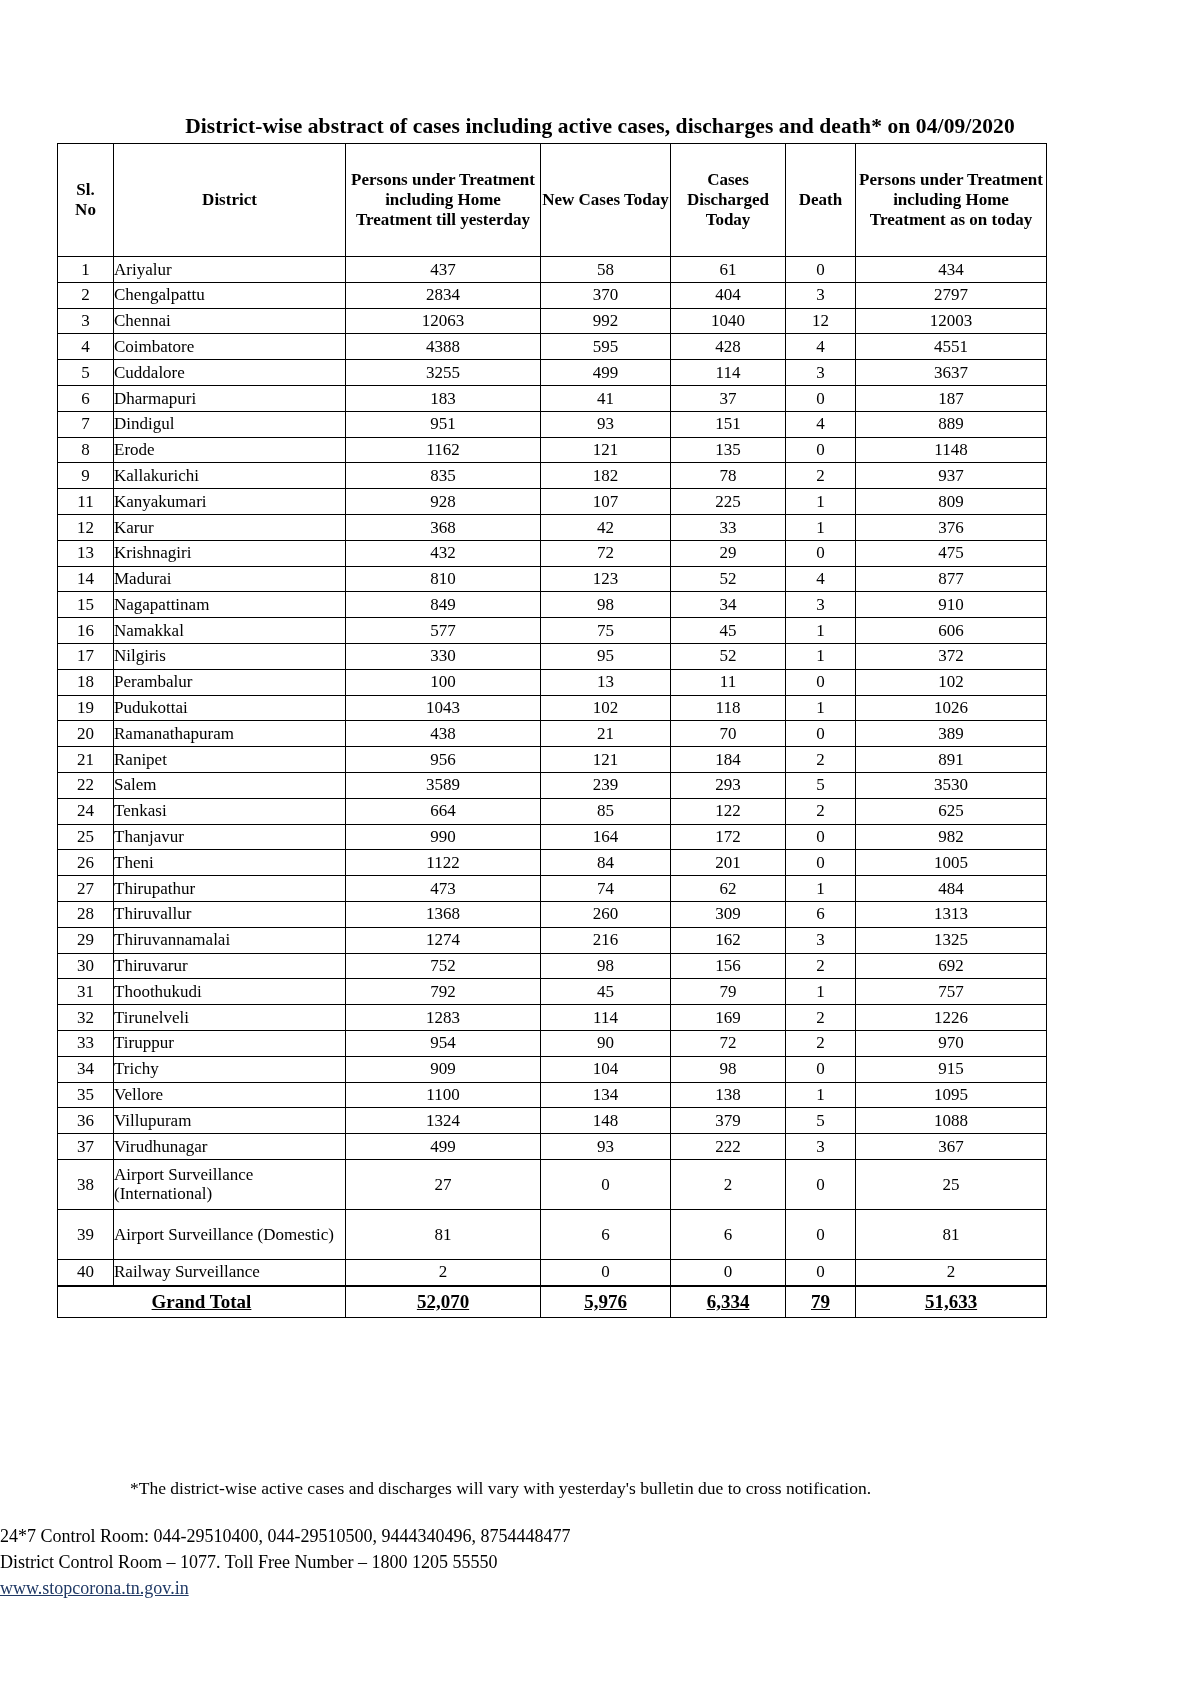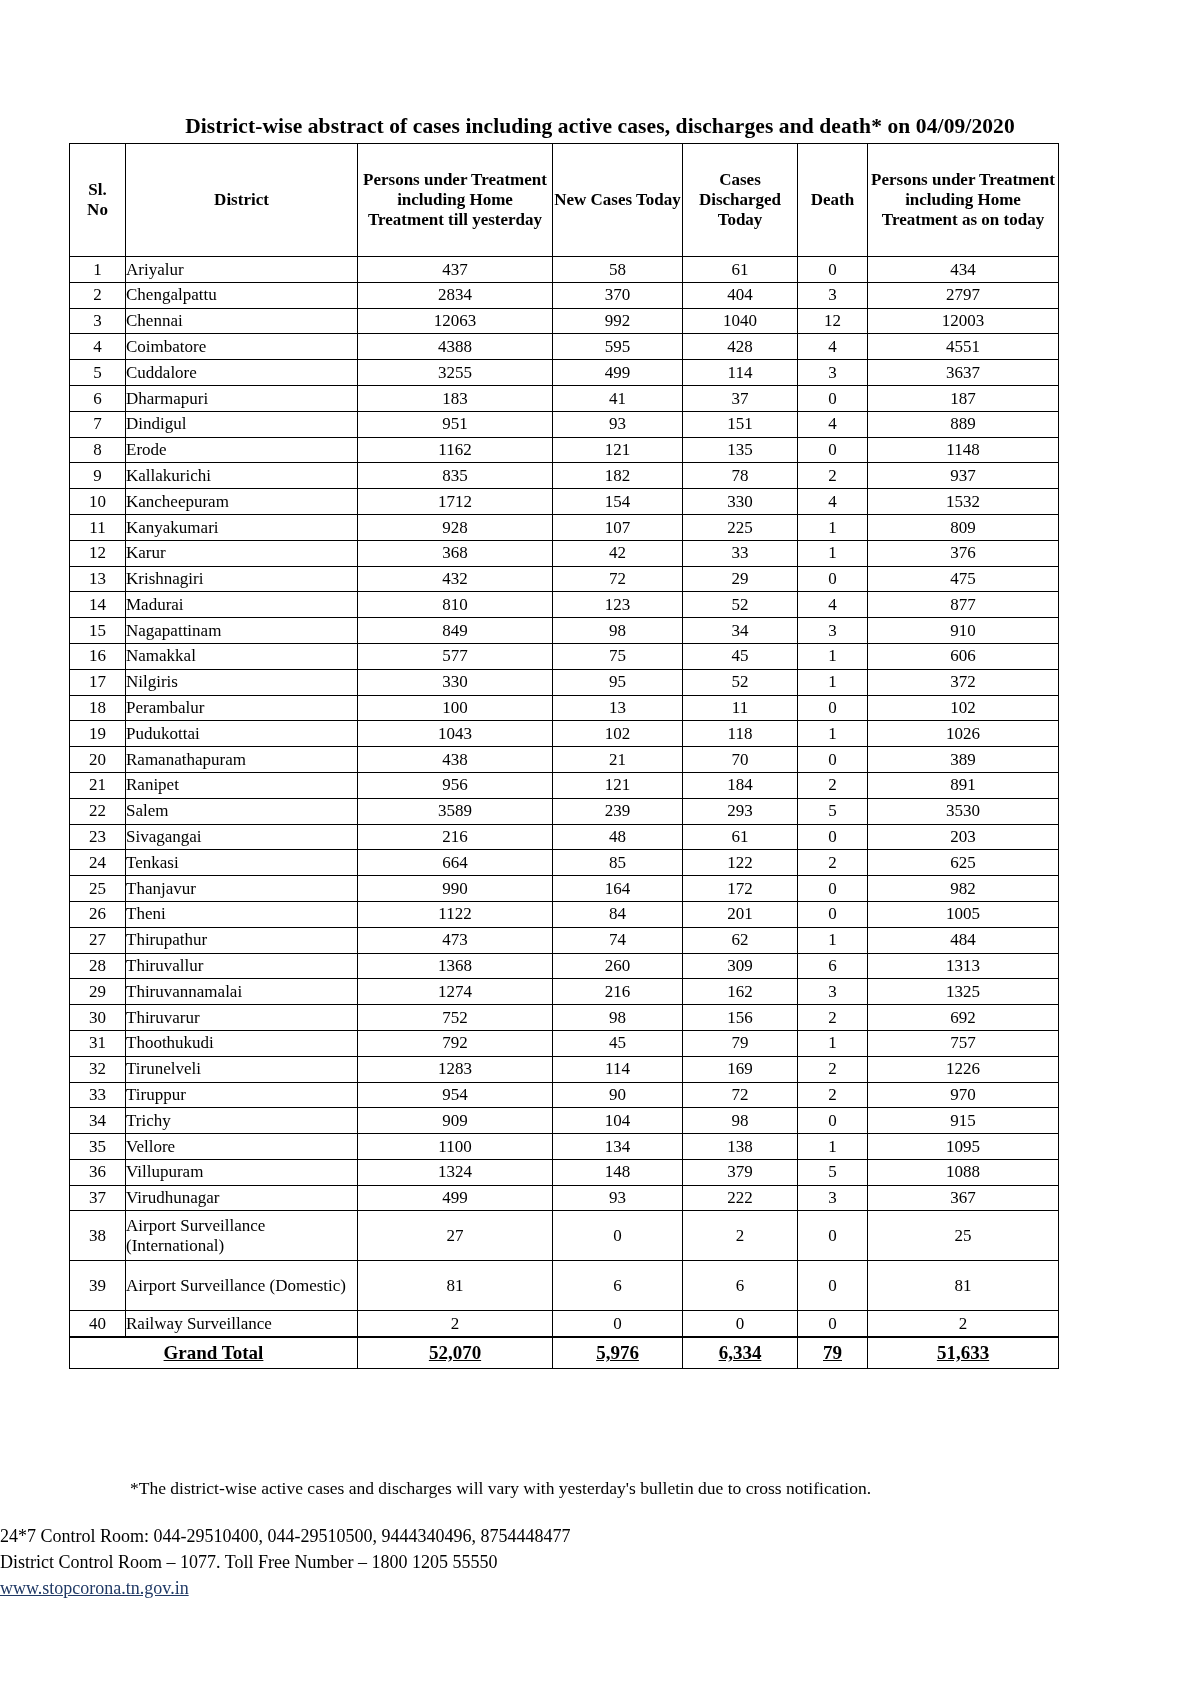--- a/index.html
+++ b/index.html
@@ -34,21 +34,20 @@
   .table-wrap {
     position: absolute;
     left: 57px;
     top: 143px;
     width: 989px;
   }
   table.abstract {
     border-collapse: collapse;
     width: 989px;
     table-layout: fixed;
-    margin-left: 12px;
   }
   table.abstract th,
   table.abstract td {
     border: 1px solid #000000;
     padding: 0;
     font-size: 17px;
     line-height: 1.16;
     vertical-align: middle;
   }
   thead th {
@@ -238,29 +237,20 @@
           <tr>
             <td class="sl">9</td>
             <td class="district">Kallakurichi</td>
             <td class="num">835</td>
             <td class="num">182</td>
             <td class="num">78</td>
             <td class="num">2</td>
             <td class="num">937</td>
           </tr>
           <tr>
-            <td class="sl">10</td>
-            <td class="district">Kancheepuram</td>
-            <td class="num">1712</td>
-            <td class="num">154</td>
-            <td class="num">330</td>
-            <td class="num">4</td>
-            <td class="num">1532</td>
-          </tr>
-          <tr>
             <td class="sl">11</td>
             <td class="district">Kanyakumari</td>
             <td class="num">928</td>
             <td class="num">107</td>
             <td class="num">225</td>
             <td class="num">1</td>
             <td class="num">809</td>
           </tr>
           <tr>
             <td class="sl">12</td>
@@ -355,29 +345,20 @@
           <tr>
             <td class="sl">22</td>
             <td class="district">Salem</td>
             <td class="num">3589</td>
             <td class="num">239</td>
             <td class="num">293</td>
             <td class="num">5</td>
             <td class="num">3530</td>
           </tr>
           <tr>
-            <td class="sl">23</td>
-            <td class="district">Sivagangai</td>
-            <td class="num">216</td>
-            <td class="num">48</td>
-            <td class="num">61</td>
-            <td class="num">0</td>
-            <td class="num">203</td>
-          </tr>
-          <tr>
             <td class="sl">24</td>
             <td class="district">Tenkasi</td>
             <td class="num">664</td>
             <td class="num">85</td>
             <td class="num">122</td>
             <td class="num">2</td>
             <td class="num">625</td>
           </tr>
           <tr>
             <td class="sl">25</td>

